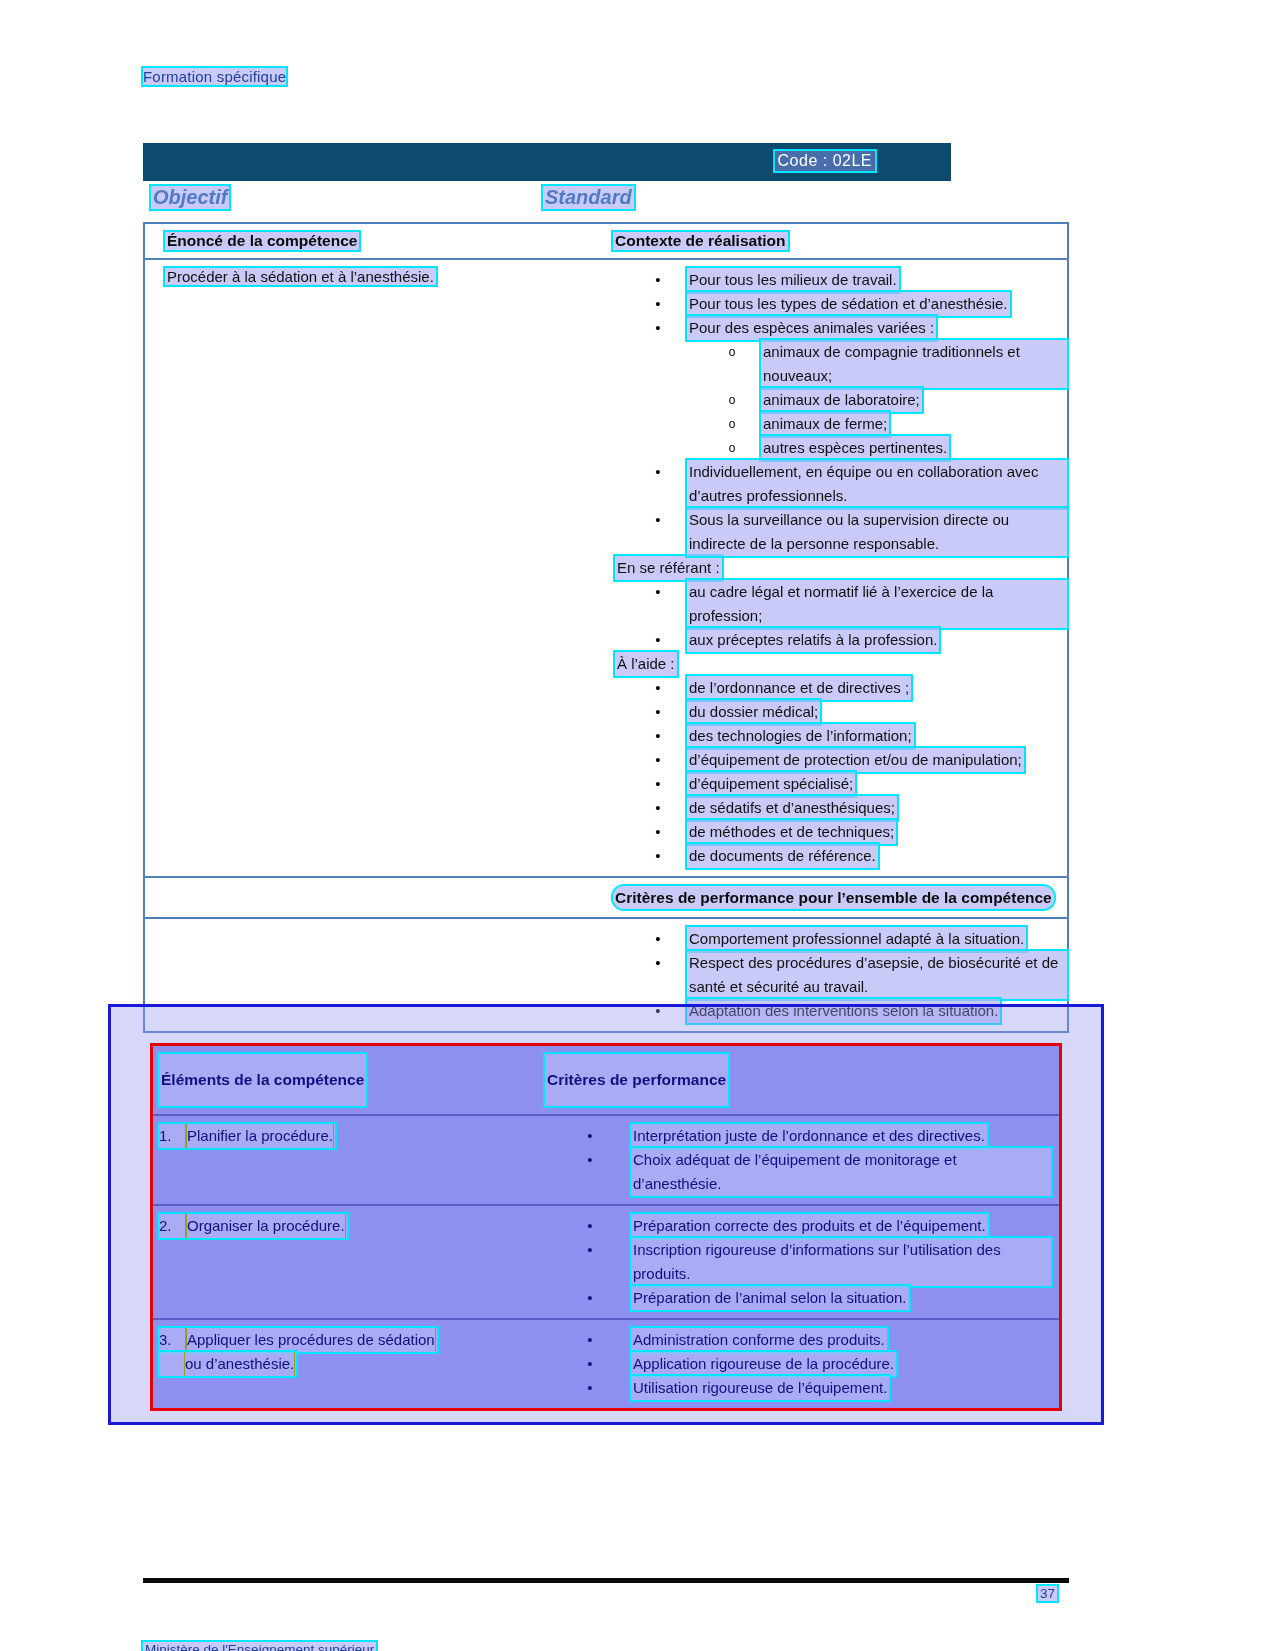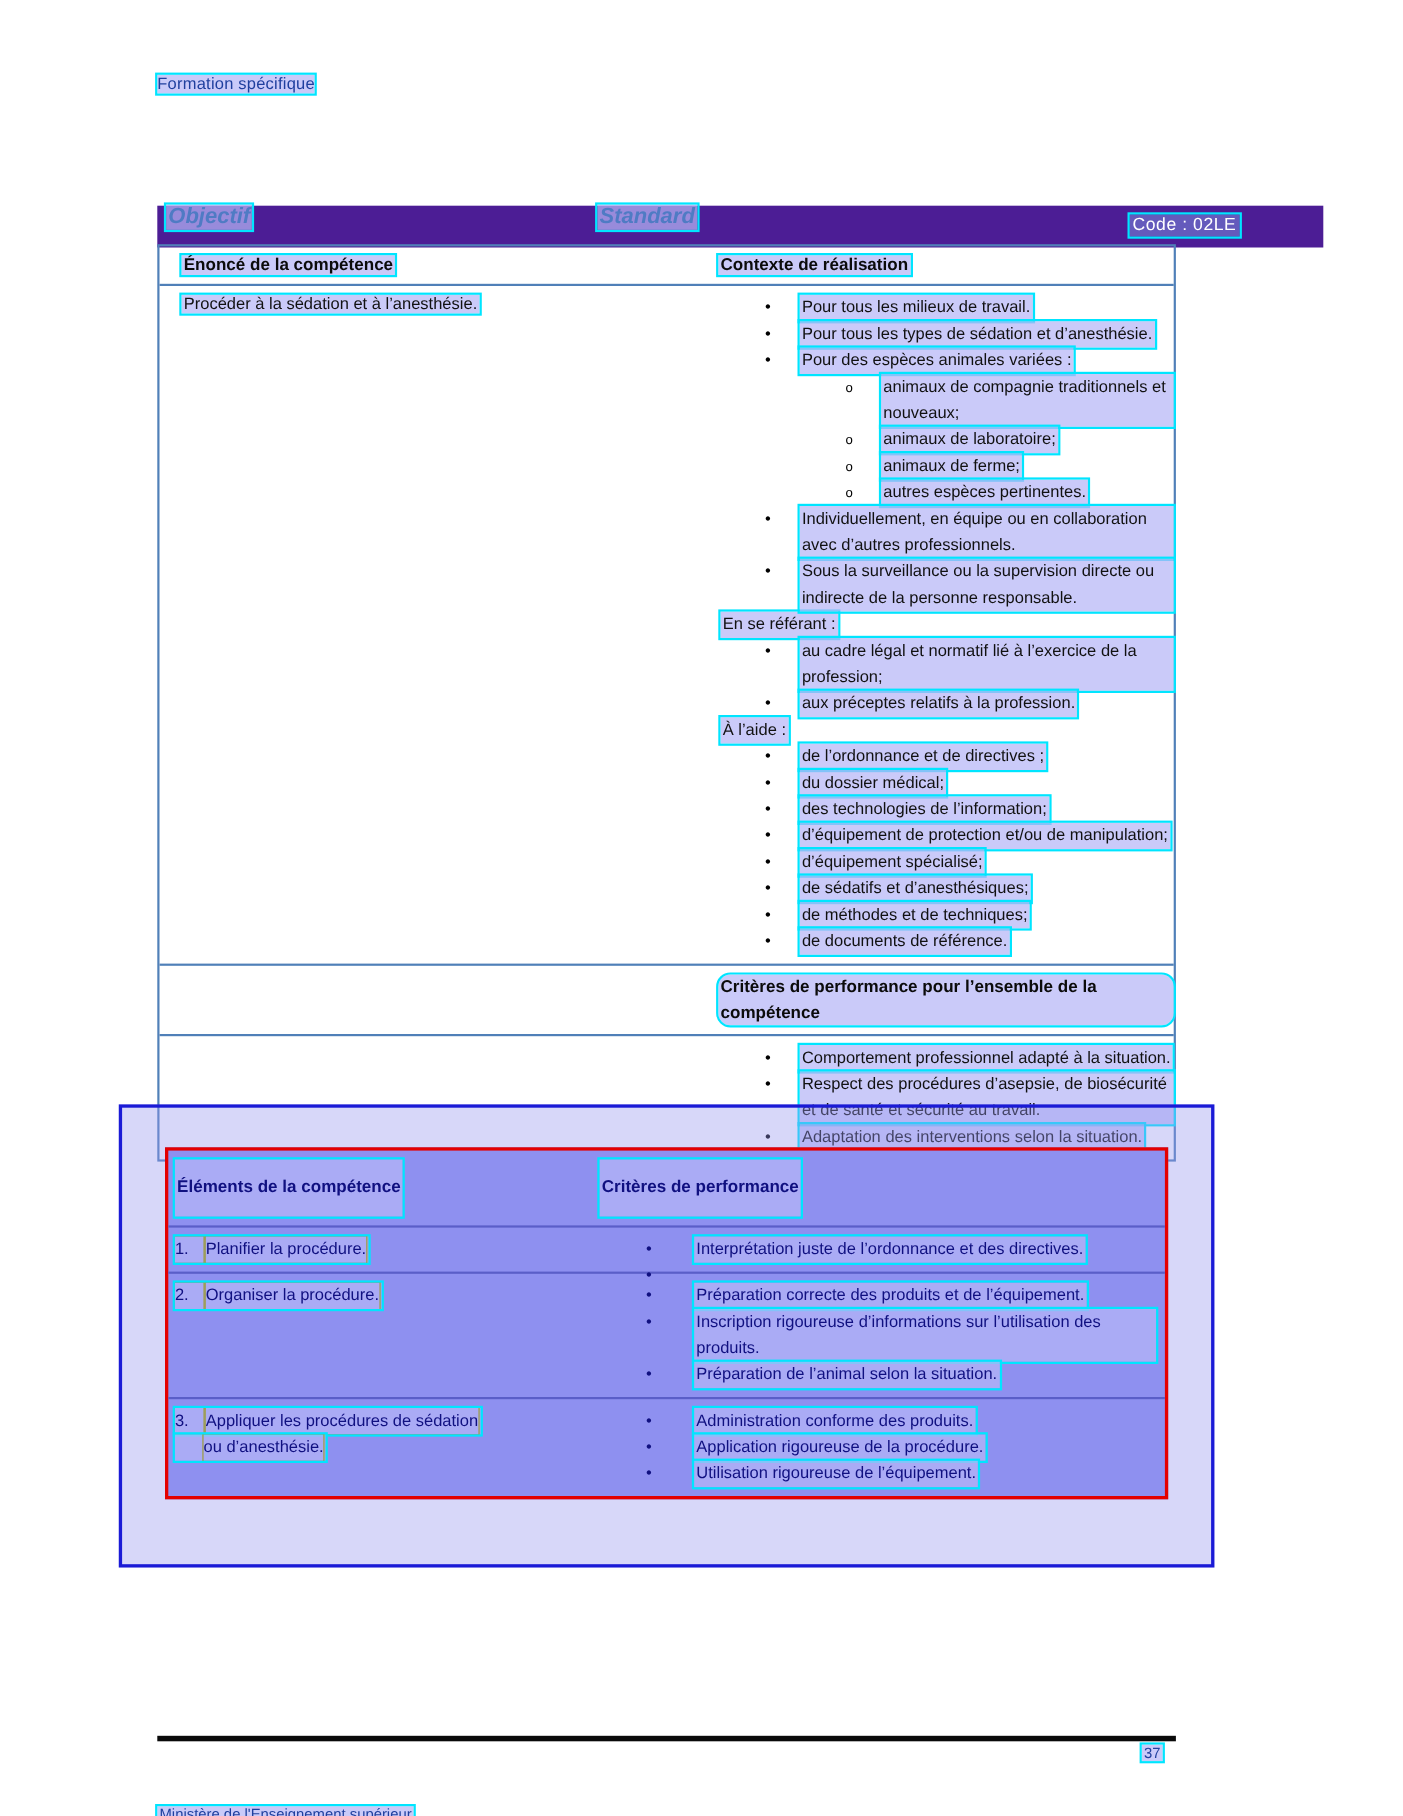--- a/index.html
+++ b/index.html
@@ -24,23 +24,22 @@
     display:inline-block;
   }
 
   
   #page-head{
     position:absolute;left:143px;top:68px;
     font-size:15px;color:#1f3f9e;letter-spacing:.2px;
   }
 
   #code-bar{
-    position:absolute;left:143px;top:143px;width:1060px;height:38px;
-    background:#4c1d95;
-    margin-top:44px;
+    position:absolute;left:143px;top:143px;width:808px;height:38px;
+    background:#0c4a6e;
   }
   #code-text{
     position:absolute;right:76px;top:8px;
     color:#ffffff;font-size:16px;letter-spacing:.5px;
     padding:1px 3px;
   }
   #code-text.ln{background:rgba(120,140,220,0.55);}
 
   
   #os-row{
@@ -52,21 +51,21 @@
     font-style:italic;font-weight:bold;font-size:20px;color:#4f7bc4;padding:0 2px;}
 
   
   #tbl-main{
     position:absolute;left:143px;top:222px;width:926px;
     border:2px solid #5080b8;
     box-sizing:border-box;
   }
   .row{display:flex;}
   .cell-l{width:468px;box-sizing:border-box;padding:8px 6px 8px 20px;}
-  .cell-r{flex:1;box-sizing:border-box;padding:8px 0 8px 0px;margin-left:40px;}
+  .cell-r{flex:1;box-sizing:border-box;padding:8px 0 8px 0px;}
   .hdr-row{border-bottom:2px solid #5080b8;}
   .hdr-txt{font-weight:bold;font-size:15.5px;color:#0b0b0b;padding:0 2px;}
 
   .body-row{min-height:330px;}
   .stmt{font-size:15px;color:#111;padding:0 2px;}
 
   
   ul.bl{list-style:none;margin:0;padding:0;}
   ul.bl li{
     position:relative;
@@ -327,20 +326,21 @@
       </div>
     </div>
     <div class="c-r">
       <ul class="bl3">
         <li>
           <span class="bullet">•</span>
           <span class="txt ln">Interprétation juste de l’ordonnance et des directives.</span>
         </li>
         <li>
           <span class="bullet">•</span>
+          <span class="txt ln">Choix adéquat de l’équipement de monitorage et d’anesthésie.</span>
         </li>
       </ul>
     </div>
   </div>
 
   <div class="row2">
     <div class="c-l">
       <div class="numitem ln">
         <span class="n wd">2.</span><span class="wd">Organiser la procédure.</span>
       </div>

